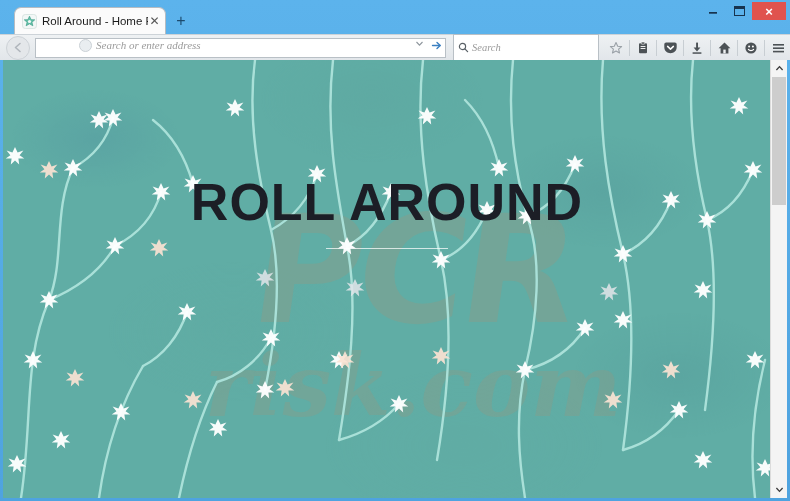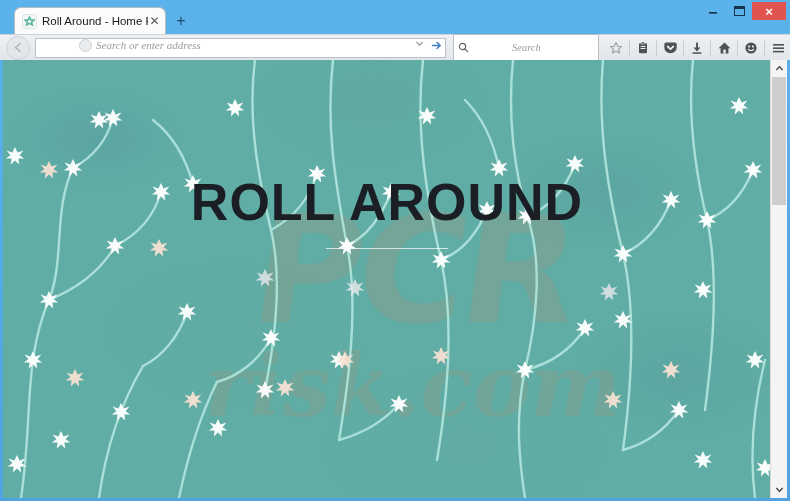--- a/index.html
+++ b/index.html
@@ -44,21 +44,21 @@
            justify-content:center;color:#a8aeb4;font-size:14px;box-sizing:border-box;}
   .urlbar{flex:1;height:20px;margin-left:5px;background:#fff;border:1px solid #b9c0c6;
           display:flex;box-sizing:border-box;padding-left:38px;}
   .idicon{width:13px;height:13px;border-radius:50%;background:#e9edf0;border:1px solid #cbd1d6;
           margin:0 4px 0 5px;flex:0 0 13px;box-sizing:border-box;}
   .urltext{flex:1;font-size:11px;color:#9b9b9b;font-style:italic;
            font-family:"Liberation Serif",serif;}
   .caret{width:16px;text-align:center;font-size:8px;color:#8e969d;}
   .goarrow{width:18px;text-align:center;font-size:12px;color:#3a7fc1;}
   .searchbar{width:146px;height:28px;margin-left:7px;background:#fff;border:1px solid #b9c0c6;
-             display:flex;align-items:center;box-sizing:border-box;gap:40px;}
+             display:flex;align-items:center;box-sizing:border-box;}
   .magnifier{width:18px;display:flex;align-items:center;justify-content:center;}
   .searchtext{font-size:10.5px;color:#9b9b9b;font-style:italic;font-family:"Liberation Serif",serif;}
   .toolicons{display:flex;align-items:center;margin-left:5px;}
   .ticon{width:24px;height:22px;display:flex;align-items:center;justify-content:center;color:#4c5256;}
   .sep{width:1px;height:16px;background:#c8ced3;margin:0 1px;}
 
   
   .content{position:absolute;left:3px;top:60px;width:784px;height:438px;overflow:hidden;
            background:#63b0a8;}
   .page{position:absolute;left:0;top:0;width:768px;height:438px;overflow:hidden;}

